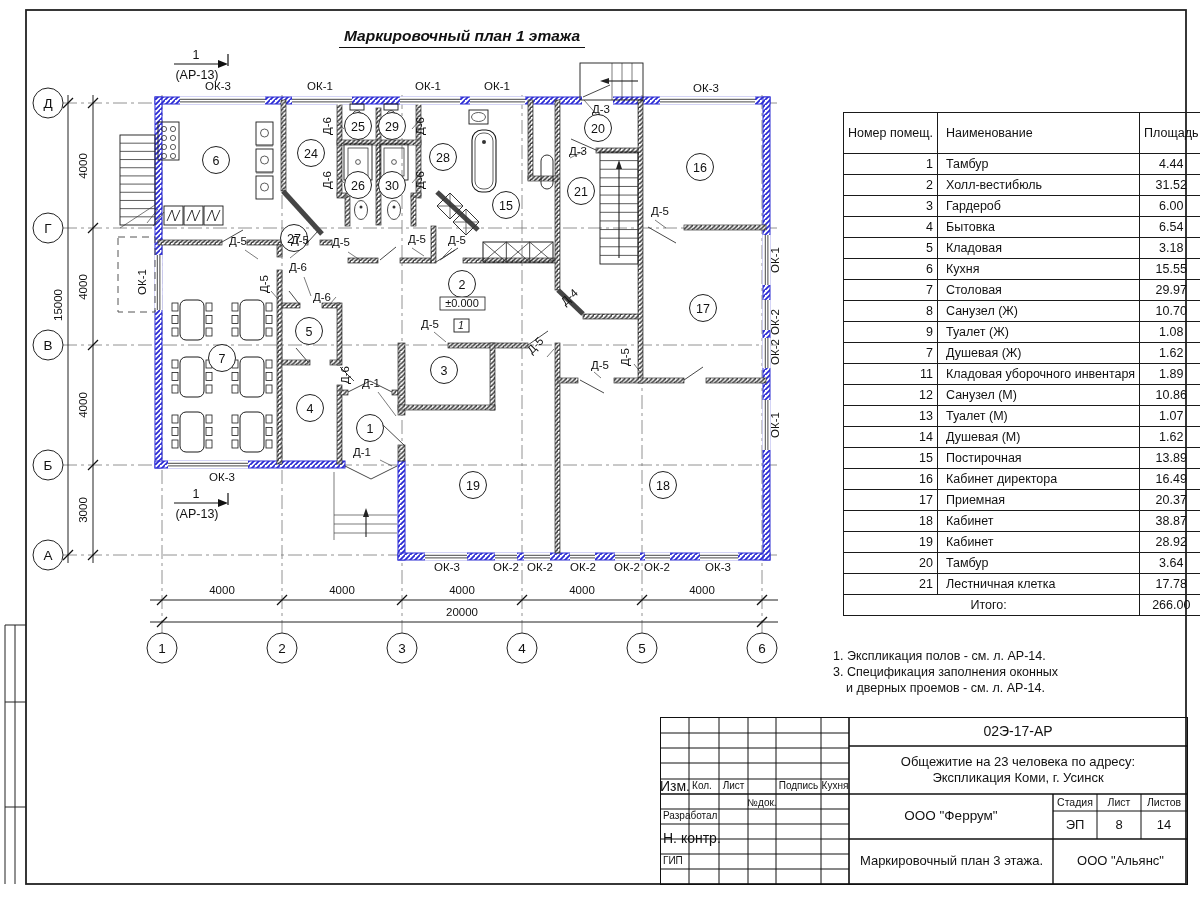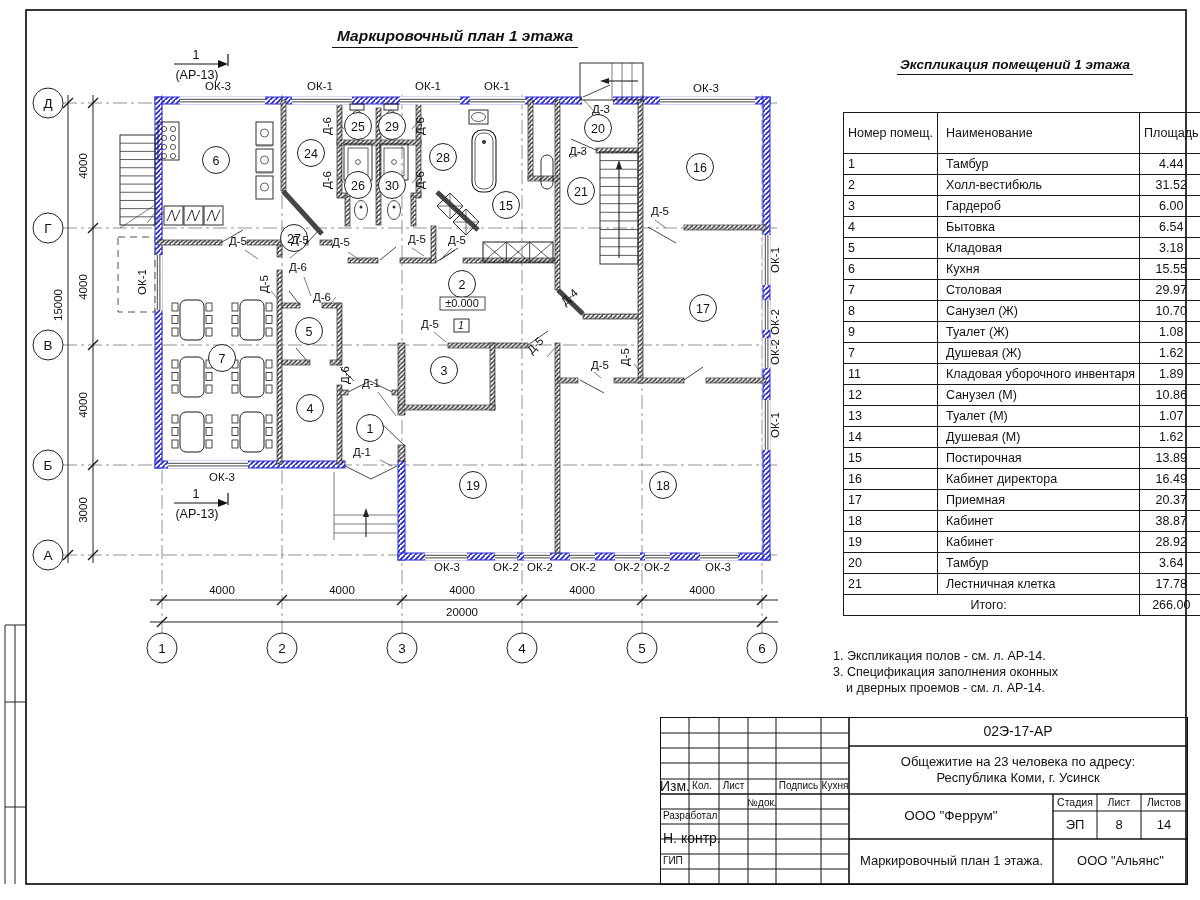--- a/index.html
+++ b/index.html
@@ -1,30 +1,30 @@
 <!DOCTYPE html>
 <html><head>
 <meta charset="utf-8">
 <style>
   html,body{margin:0;padding:0;background:#e8e8e8;}
   .sheet{position:relative;width:1200px;height:900px;background:#fff;overflow:hidden;
          font-family:"Liberation Sans",sans-serif;color:#111;}
   #plan-svg{position:absolute;left:0;top:0;}
-  .plan-title{position:absolute;left:332px;top:27px;width:260px;text-align:left;
+  .plan-title{position:absolute;left:332px;top:27px;width:260px;text-align:center;
               font-size:15.5px;font-style:italic;font-weight:600;}
   .plan-title span{display:inline-block;border-bottom:1.4px solid #111;padding:0 5px 2px;}
   .expl-title{position:absolute;left:843px;top:57px;width:344px;text-align:center;
               font-size:13.5px;font-style:italic;font-weight:700;}
   .expl-title span{display:inline-block;border-bottom:1.3px solid #111;padding:0 3px 2px;}
   table.expl{position:absolute;left:843px;top:112px;border-collapse:collapse;
              font-size:12.5px;table-layout:fixed;}
   table.expl th,table.expl td{border:1px solid #1a1a1a;padding:0 4px;overflow:hidden;white-space:nowrap;}
   table.expl th{font-weight:normal;height:40px;text-align:center;}
   table.expl td{height:20px;}
-  table.expl .c-num{width:42px;text-align:left;}
+  table.expl .c-num{width:42px;text-align:right;}
   table.expl .c-name{width:240px;text-align:left;padding-left:8px;}
   table.expl .c-area{width:60px;text-align:center;}
   table.expl tr{border:1px solid #1a1a1a;}
   table.expl .total-lbl{text-align:center;padding-right:10px;}
   .notes{position:absolute;left:833px;top:648px;font-size:12.5px;line-height:16px;}
   .notes div{white-space:nowrap;}
   .notes .indent{padding-left:13px;}
   .tb{position:absolute;left:660px;top:717px;width:526px;height:166px;
       border:1.6px solid #111;box-sizing:content-box;font-size:11px;}
   .tb .cell{position:absolute;display:flex;align-items:center;justify-content:center;
@@ -502,23 +502,20 @@
       <polygon points="228,503 218,499 218,507" fill="#111"></polygon>
       <line x1="228" y1="493" x2="228" y2="505" stroke="#111" stroke-width="1.2"></line>
       <text x="196" y="498" font-size="12.5" fill="#111" text-anchor="middle" font-family="&quot;Liberation Sans&quot;,sans-serif">1</text>
       <text x="197" y="518" font-size="12.5" fill="#111" text-anchor="middle" font-family="&quot;Liberation Sans&quot;,sans-serif">(АР-13)</text>
     </svg>
 
   <div class="plan-title">
     <span>Маркировочный план 1 этажа</span>
   </div>
 
-  <div class="expl-title">
-    <span>Экспликация помещений 1 этажа</span>
-  </div>
 
   <table class="expl">
     <thead>
       <tr>
         <th class="c-num">
           <span>Номер помещ.</span></th>
         <th class="c-name">
           <span>Наименование</span></th>
         <th class="c-area">
           <span>Площадь</span></th>
@@ -671,30 +668,30 @@
         <line x1="188" y1="121" x2="526" y2="121" stroke-width="1.4"></line>
         <line x1="392" y1="76" x2="392" y2="166" stroke-width="1.4"></line>
         <line x1="436" y1="76" x2="436" y2="121"></line>
           <line x1="480" y1="76" x2="480" y2="121"></line>
         <line x1="392" y1="93" x2="526" y2="93"></line>
       </g>
     </svg>
     <div class="cell" style="left:188px;top:0;width:338px;height:28px;font-size:14px;">02Э-17-АР</div>
     <div class="cell" style="left:188px;top:28px;width:338px;height:48px;font-size:13px;flex-direction:column;">
       <div>Общежитие на 23 человека по адресу:</div>
-      <div>Республика Коми, г. Усинск</div>
+      <div>Экспликация Коми, г. Усинск</div>
     </div>
     <div class="cell" style="left:188px;top:76px;width:204px;height:45px;font-size:13.5px;">ООО "Феррум"</div>
     <div class="cell" style="left:392px;top:76px;width:44px;height:17px;font-size:10.5px;">Стадия</div>
     <div class="cell" style="left:436px;top:76px;width:44px;height:17px;font-size:10.5px;">Лист</div>
     <div class="cell" style="left:480px;top:76px;width:46px;height:17px;font-size:10.5px;">Листов</div>
     <div class="cell" style="left:392px;top:93px;width:44px;height:28px;font-size:13px;">ЭП</div>
     <div class="cell" style="left:436px;top:93px;width:44px;height:28px;font-size:13px;">8</div>
     <div class="cell" style="left:480px;top:93px;width:46px;height:28px;font-size:13px;">14</div>
-    <div class="cell" style="left:188px;top:121px;width:205px;height:45px;font-size:13px;">Маркировочный план 1 этажа.</div>
+    <div class="cell" style="left:188px;top:121px;width:205px;height:45px;font-size:13px;">Маркировочный план 3 этажа.</div>
     <div class="cell" style="left:393px;top:121px;width:133px;height:45px;font-size:13px;">ООО "Альянс"</div>
     <div id="tb-rev">
         <div class="cell" style="left: 0px; top: 61px; width: 28px; height: 15px; font-size: 14px;">Изм.</div>
         <div class="cell" style="left: 28px; top: 61px; width: 26px; height: 15px; font-size: 10px;">Кол.</div>
         <div class="cell" style="left: 58px; top: 61px; width: 29px; height: 15px; font-size: 10px;">Лист</div>
         <div class="cell" style="left: 87px; top: 78px; width: 28px; height: 15px; font-size: 10px;">№док.</div>
         <div class="cell" style="left: 115px; top: 61px; width: 45px; height: 15px; font-size: 10px;">Подпись</div>
         <div class="cell" style="left: 160px; top: 61px; width: 28px; height: 15px; font-size: 10px;">Кухня</div>
       </div>
     <div id="tb-roles">

